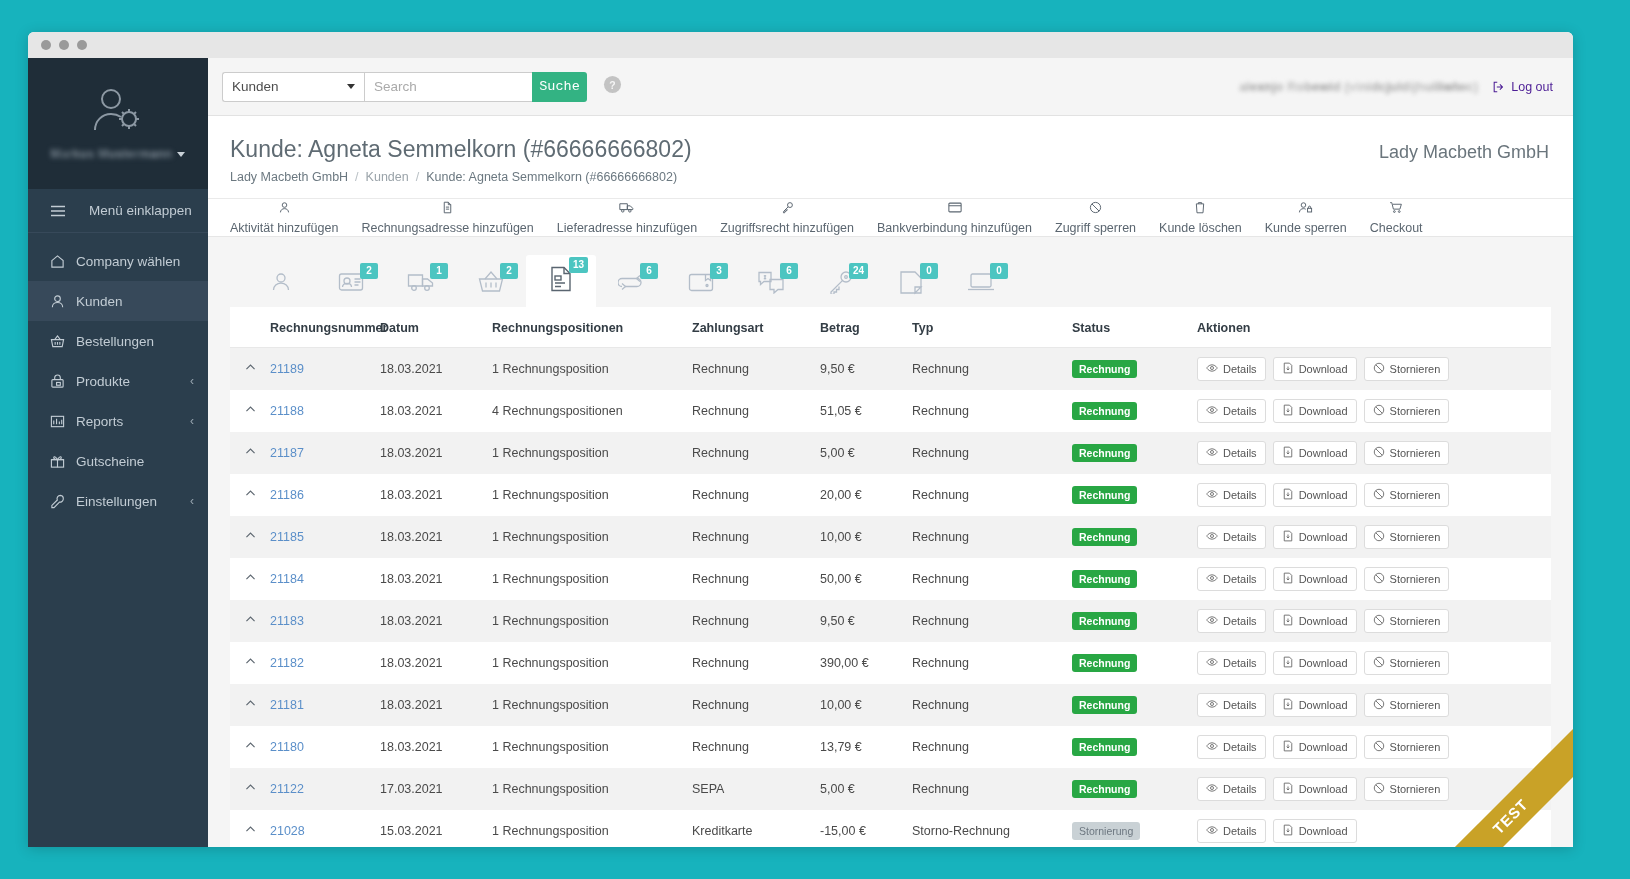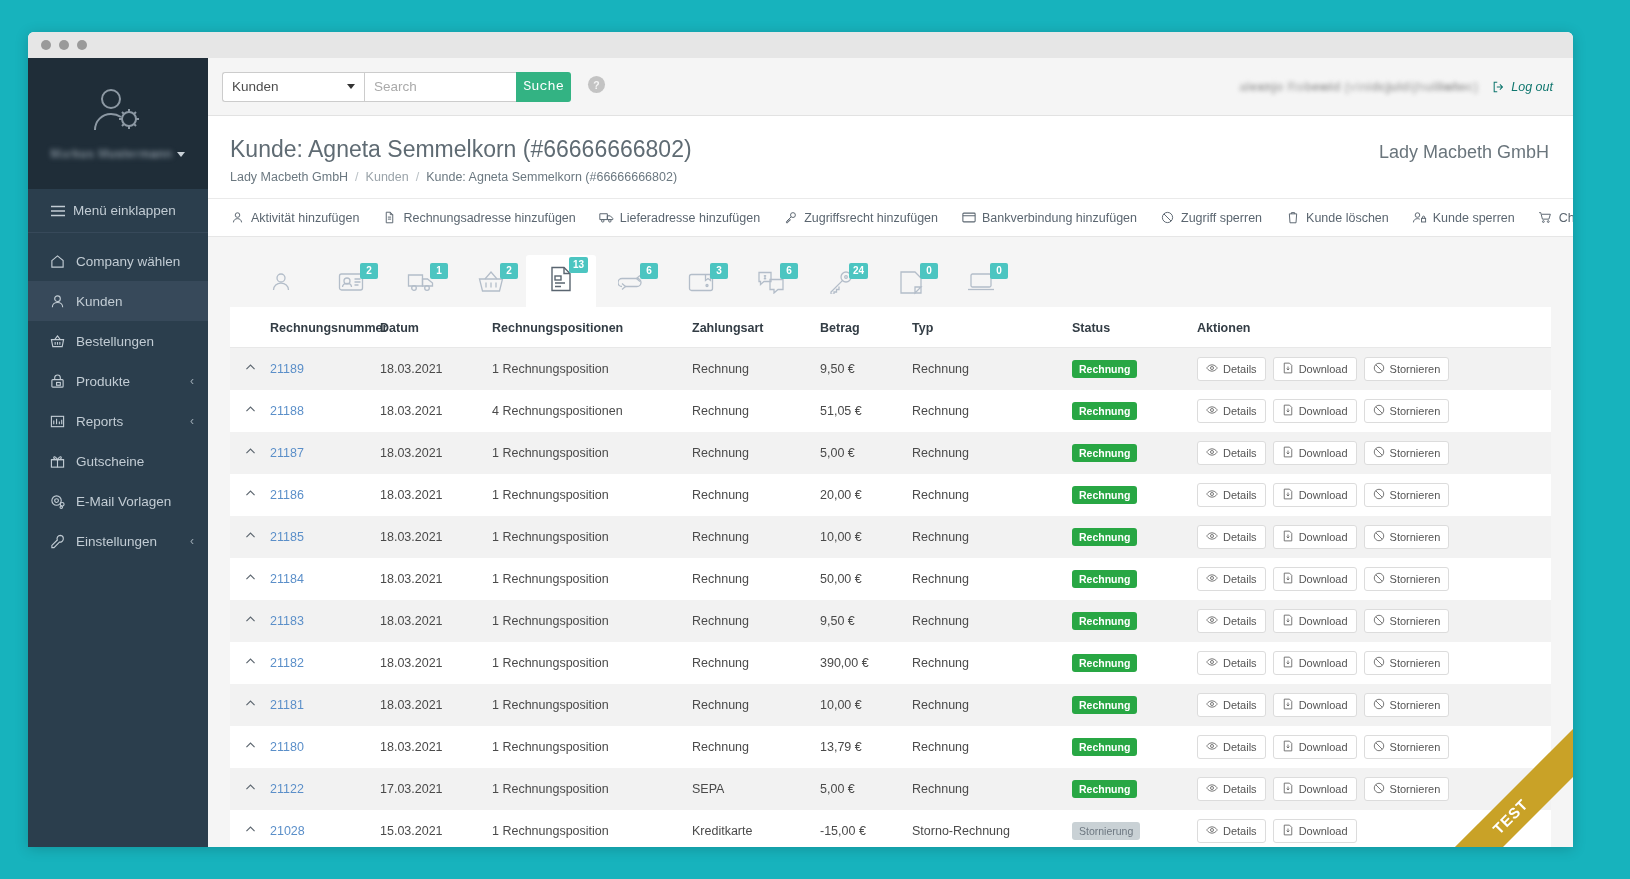--- a/index.html
+++ b/index.html
@@ -41,21 +41,21 @@
   }
   .blurtext {
     color: transparent;
     background: linear-gradient(90deg,#7e8b96 0%,#68757f 12%,#8a959e 25%,#6d7a85 40%,#8e99a2 55%,#707d88 70%,#8b96a0 85%,#74818c 100%);
     -webkit-background-clip: text; background-clip: text;
     filter: blur(2.6px); font-weight: 700; letter-spacing: .3px;
   }
   .caret-down { width: 0; height: 0; border-left: 4px solid transparent; border-right: 4px solid transparent; border-top: 5px solid #c8d0d7; }
 
   .side-collapse {
-    display: flex; align-items: center; gap: 8px;
+    display: flex; align-items: center; gap: 24px;
     padding: 14px 0 14px 22px; font-size: 13.5px; color: #c2ccd4;
     border-bottom: 1px solid #37495a;
   }
   .side-nav { padding-top: 8px; }
   .side-item {
     display: flex; align-items: center; gap: 11px;
     height: 40px; padding-left: 22px; padding-right: 14px;
     font-size: 13.5px; color: #c2ccd4; position: relative;
   }
   .side-item .lbl { flex: 1; }
@@ -72,59 +72,59 @@
     display: flex; align-items: center; padding: 0 20px 0 14px; gap: 10px;
   }
   .searchgroup { display: flex; height: 30px; }
   .sel {
     width: 142px; background: #fff; border: 1px solid #ccc; border-right: none;
     display: flex; align-items: center; justify-content: space-between;
     padding: 0 9px; font-size: 13.5px; color: #4d4d4d; border-radius: 3px 0 0 3px;
   }
   .sel .caret { width: 0; height: 0; border-left: 4px solid transparent; border-right: 4px solid transparent; border-top: 5px solid #333; }
   .sinput {
-    width: 152px; background: #fff; border: 1px solid #ccc; border-right: none;
+    width: 168px; background: #fff; border: 1px solid #ccc; border-right: none;
     font-size: 13.5px; color: #4d4d4d; padding: 0 9px; outline: none;
     font-family: inherit;
   }
   .sinput::placeholder { color: #aaa; }
   .sbtn {
     background: #33b383; color: #fff; border: none; width: 55px;
     font-size: 13.5px; border-radius: 0 3px 3px 0; cursor: pointer;
     font-family: Liberation Mono, monospace;
   }
   .help-ico { color: #c3c3c3; margin-left: 6px; }
   .topbar-right { margin-left: auto; display: flex; align-items: center; gap: 13px; font-size: 12.5px; color: #9b9b9b; }
   .blur-user {
     color: transparent; font-weight: 700; letter-spacing: .2px; font-size: 12.5px;
     background: linear-gradient(90deg,#b7b7b7 0%,#8f8f8f 10%,#bdbdbd 22%,#949494 35%,#c0c0c0 48%,#979797 62%,#bababa 75%,#8e8e8e 88%,#bcbcbc 100%);
     -webkit-background-clip: text; background-clip: text; filter: blur(2.3px);
   }
-  .logout { display: flex; align-items: center; gap: 5px; color: #0f766e; font-style: italic; }
+  .logout { display: flex; align-items: center; gap: 5px; color: #4c1d95; }
 
   .pagehead {
     background: #fff; padding: 20px 22px 14px 22px; position: relative;
     border-bottom: 1px solid #eaeaea;
   }
   .pagetitle { font-size: 23px; color: #5f6b73; font-weight: 400; }
   .breadcrumb { margin-top: 7px; font-size: 12.5px; color: #6b7880; display: flex; gap: 7px; }
   .breadcrumb .sep { color: #b9c0c5; }
   .breadcrumb .muted { color: #9aa3a9; }
   .company-right {
     position: absolute; right: 24px; top: 26px;
     font-size: 18px; color: #6a757c;
   }
 
   .actionbar {
     background: #fff; border-bottom: 1px solid #e6e6e6;
     display: flex; align-items: center; gap: 0; padding: 0 22px; height: 38px;
   }
   .act {
     display: flex; align-items: center; gap: 6px;
-    font-size: 12.5px; color: #5b6670; margin-right: 23px; white-space: nowrap;
+    font-size: 12.5px; color: #5b6670; margin-right: 23px; white-space: nowrap; flex-direction: column;
   }
   .act:last-child { margin-right: 0; }
 
   .panelwrap { flex: 1; padding: 18px 22px 0 22px; overflow: hidden; }
 
   .tabs { display: flex; align-items: flex-end; height: 52px; padding-left: 16px; }
   .tab {
     position: relative; width: 70px; height: 46px;
     display: flex; align-items: center; justify-content: center;
   }
@@ -284,31 +284,20 @@
             <span class="ico">
                 <svg width="15" height="15" viewBox="0 0 16 16" fill="none" stroke="currentColor" stroke-width="1.2">
                   <rect x="1.5" y="6" width="13" height="8"></rect>
                   <path d="M1.5 6h13M8 6v8"></path>
                   <path d="M8 6c-2.5 0-4-1-4-2.2S5.5 2 8 6zM8 6c2.5 0 4-1 4-2.2S10.5 2 8 6z"></path>
                 </svg>
               </span>
             <span class="lbl">Gutscheine</span>
           </div>
 
-          <div class="side-item">
-            <span class="ico">
-                <svg width="15" height="15" viewBox="0 0 16 16" fill="none" stroke="currentColor" stroke-width="1.2">
-                  <circle cx="7" cy="7" r="5"></circle>
-                  <circle cx="7" cy="7" r="2"></circle>
-                  <circle cx="13" cy="11" r="2"></circle>
-                  <circle cx="12" cy="14" r="1.3"></circle>
-                </svg>
-              </span>
-            <span class="lbl">E-Mail Vorlagen</span>
-          </div>
 
           <div class="side-item">
             <span class="ico">
                 <svg width="15" height="15" viewBox="0 0 16 16" fill="none" stroke="currentColor" stroke-width="1.2">
                   <path d="M11 1.5a3.5 3.5 0 00-3.2 4.9L2 12.2v2.3h2.3l5.8-5.8A3.5 3.5 0 0011 1.5z"></path>
                 </svg>
               </span>
             <span class="lbl">Einstellungen</span>
             <span class="chev">‹</span>
           </div>

